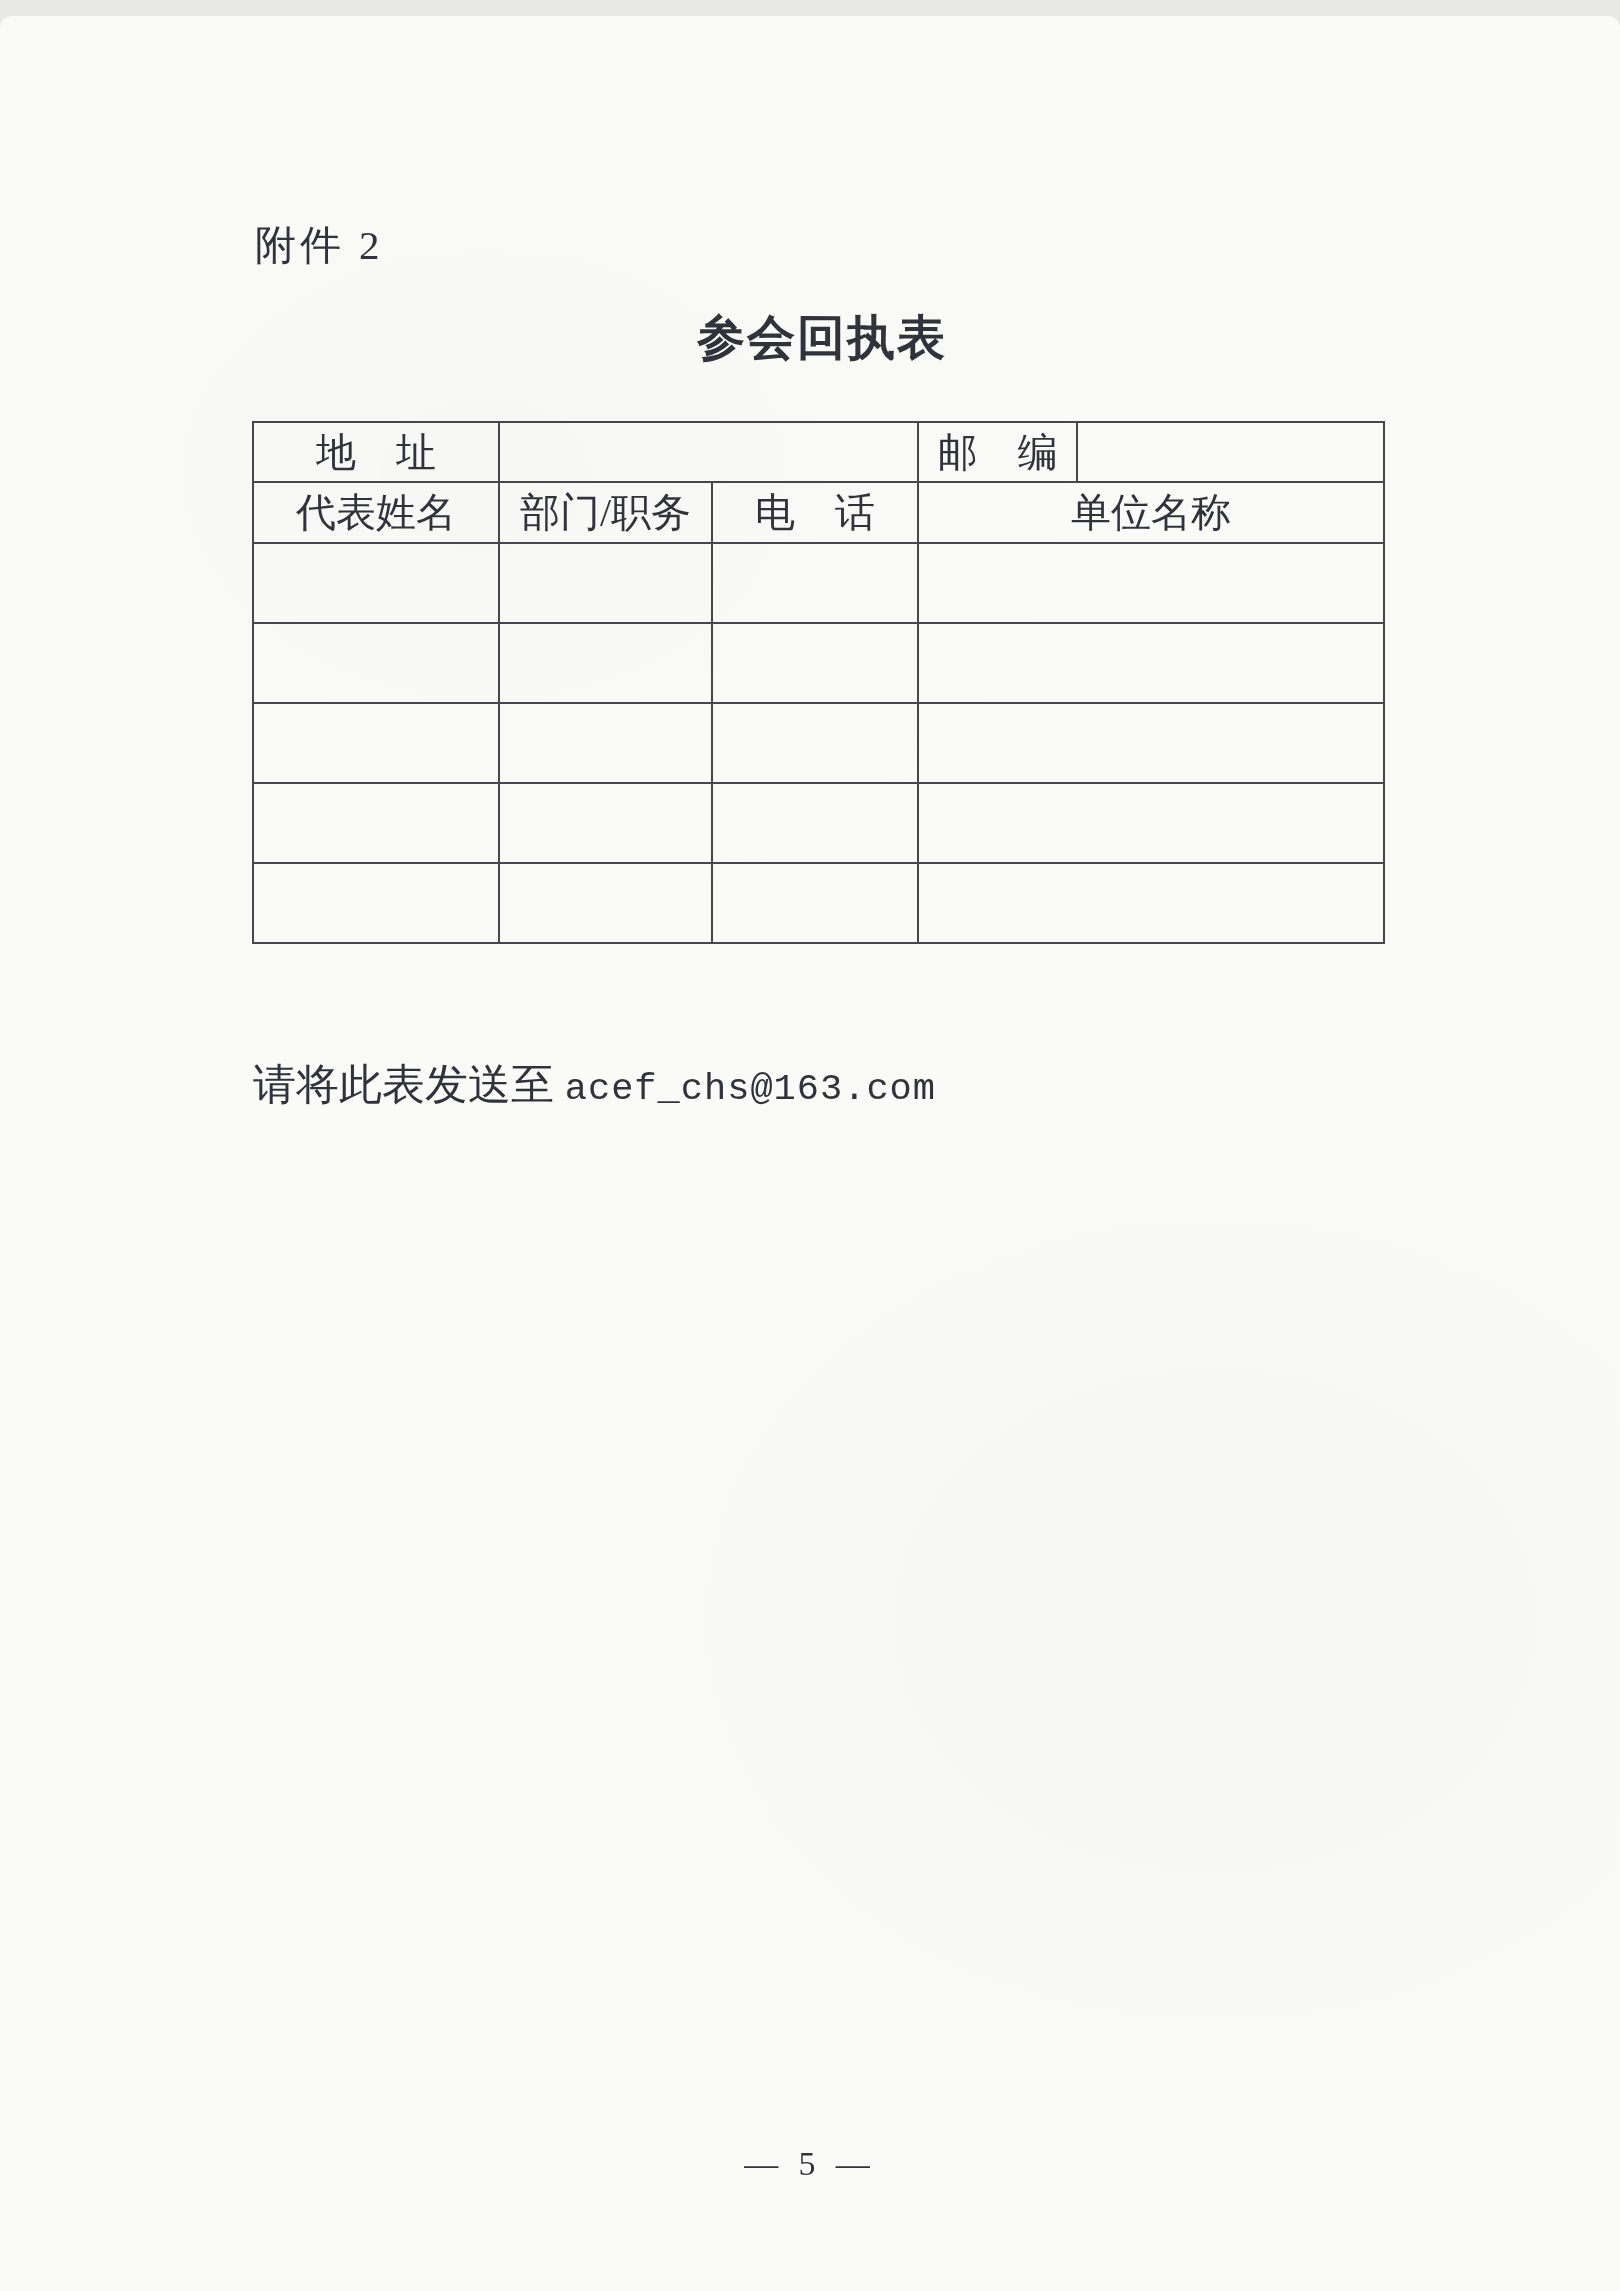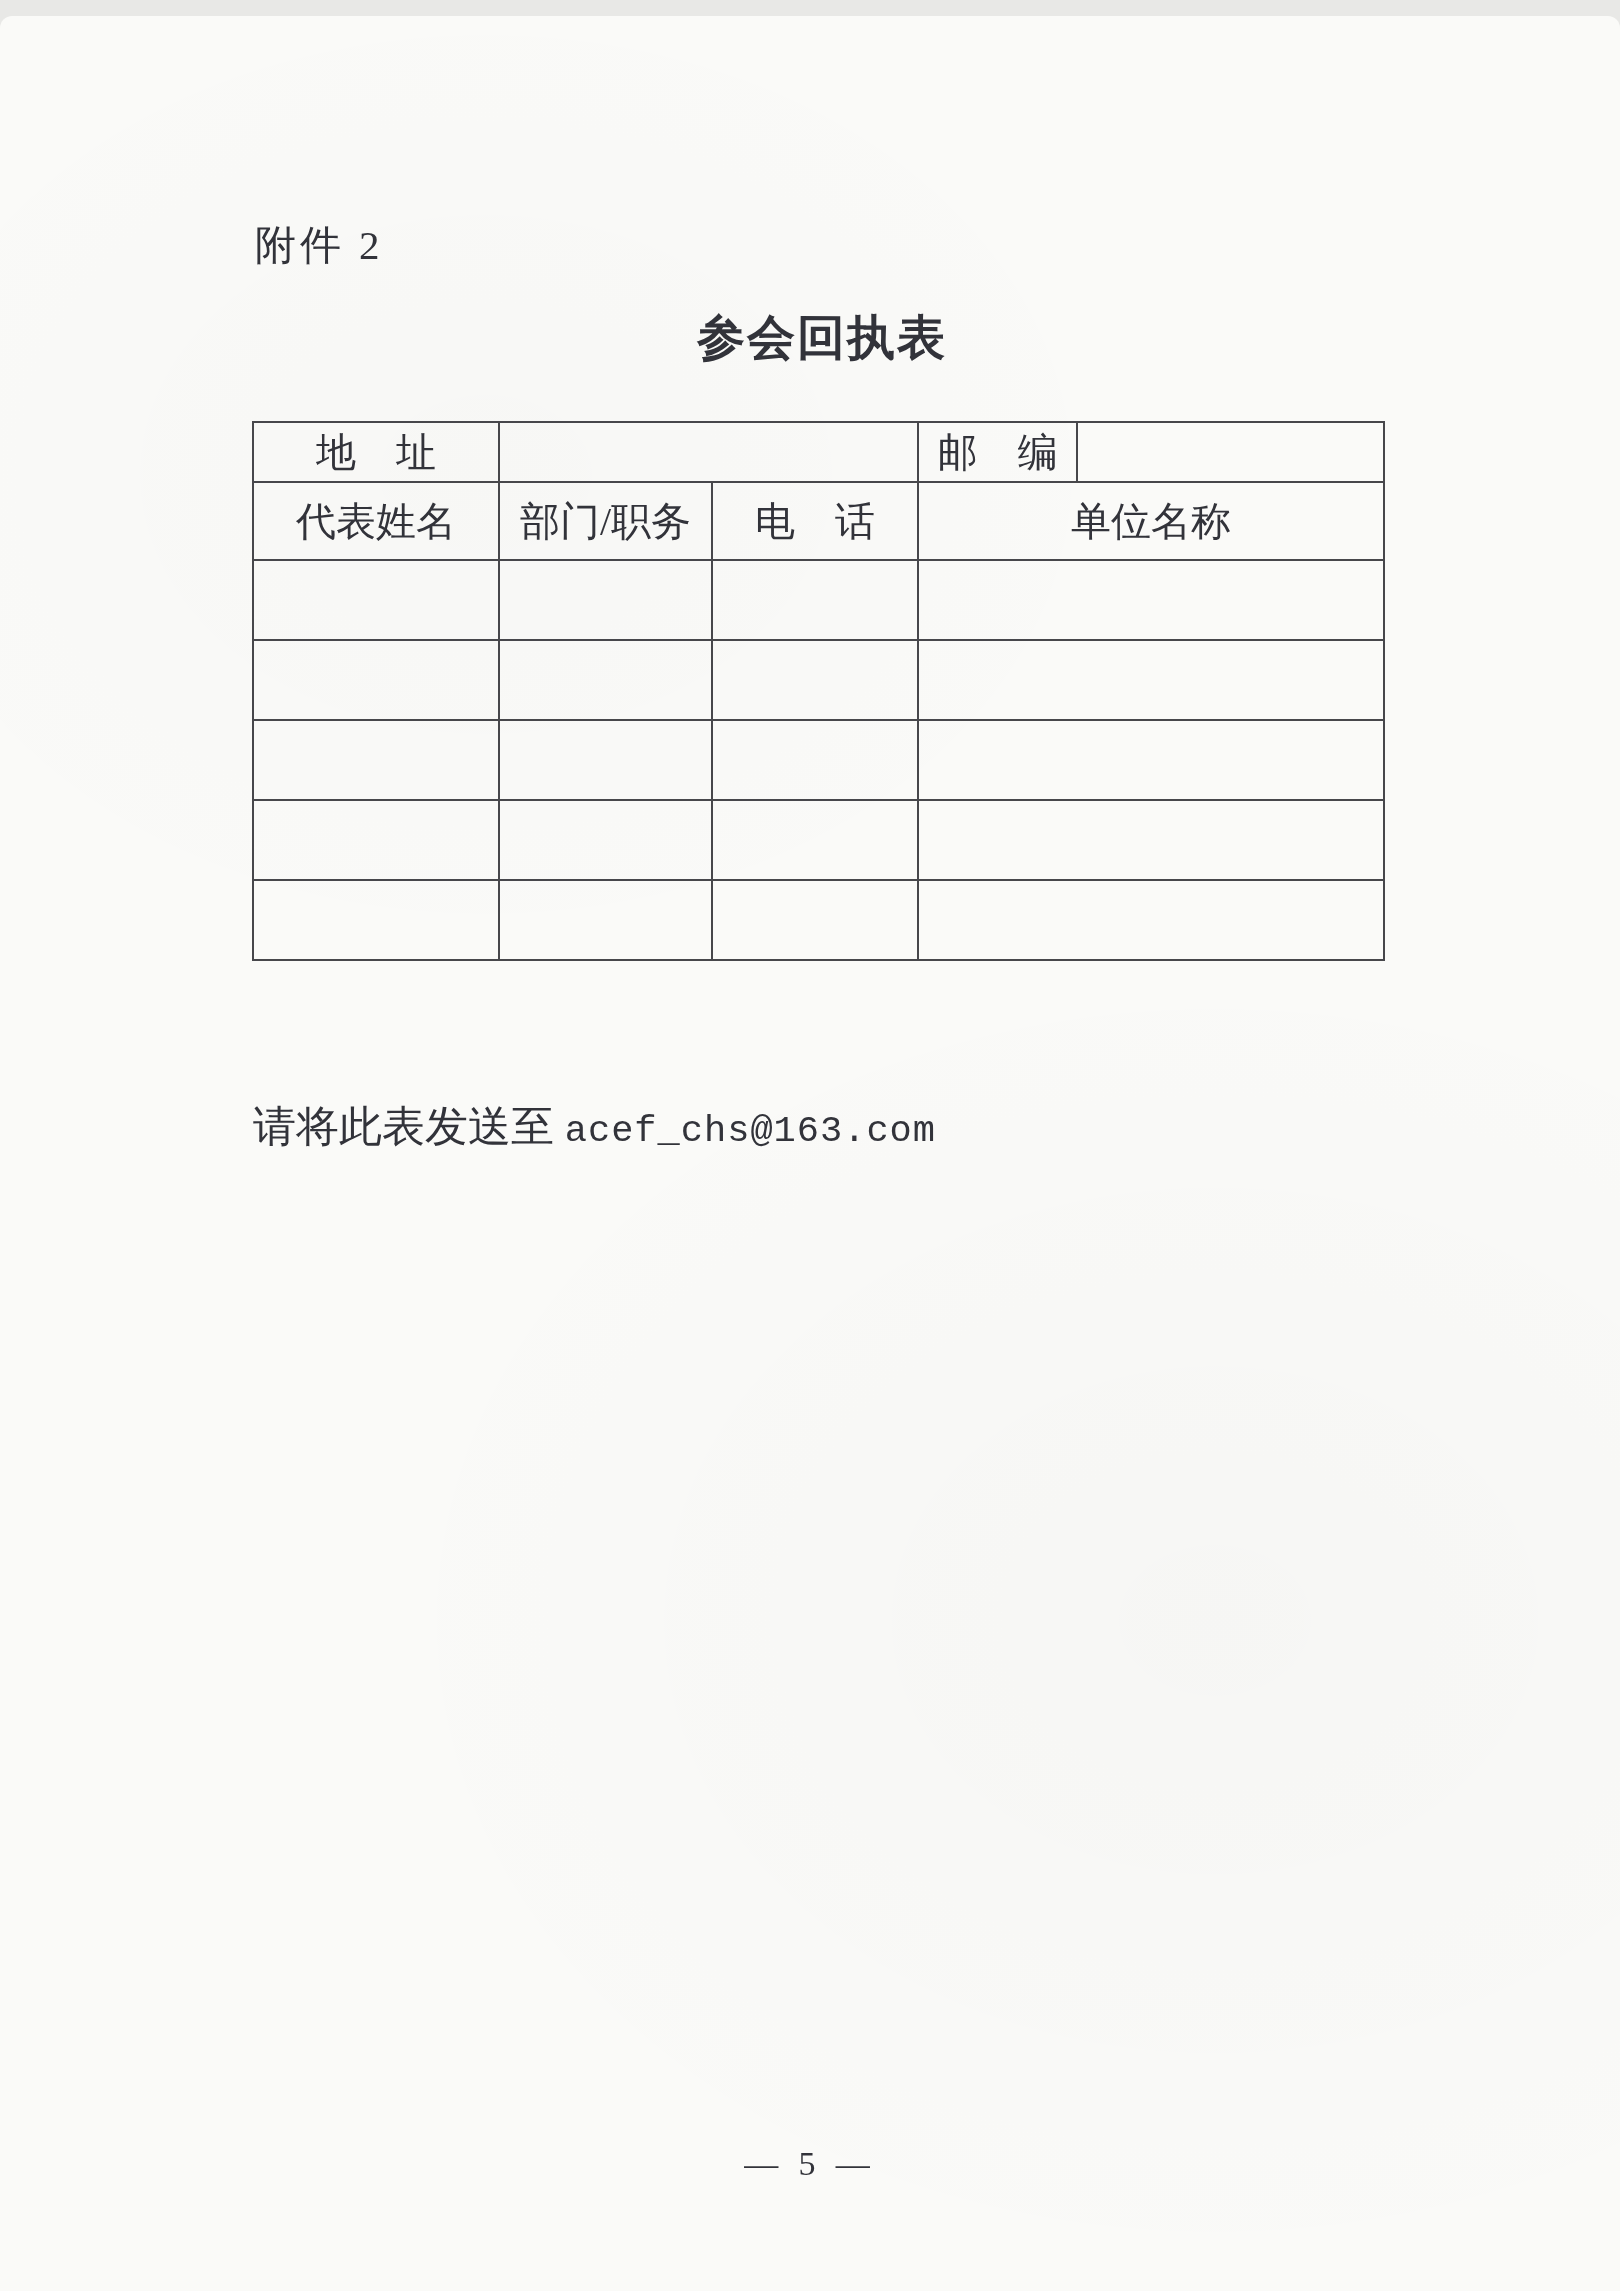--- a/index.html
+++ b/index.html
@@ -55,26 +55,26 @@
   .form-table td{
     border:2px solid var(--border);
     text-align:center;
     vertical-align:middle;
     font-size:40px;
     padding:0;
     overflow:hidden;
   }
   .r1{height:87px;}
   .r2{height:60px;}
-  .r3{height:78px;}
+  .r3{height:61px;}
   .rb{height:80px;}
   .note{
     position:absolute;
     left:253px;
-    top:1082px;
+    top:1040px;
     font-size:43px;
     white-space:pre;
   }
   .note .email{
     font-family:"Liberation Mono","DejaVu Sans Mono",monospace;
     font-size:37px;
     letter-spacing:1px;
   }
   .page-number{
     position:absolute;

